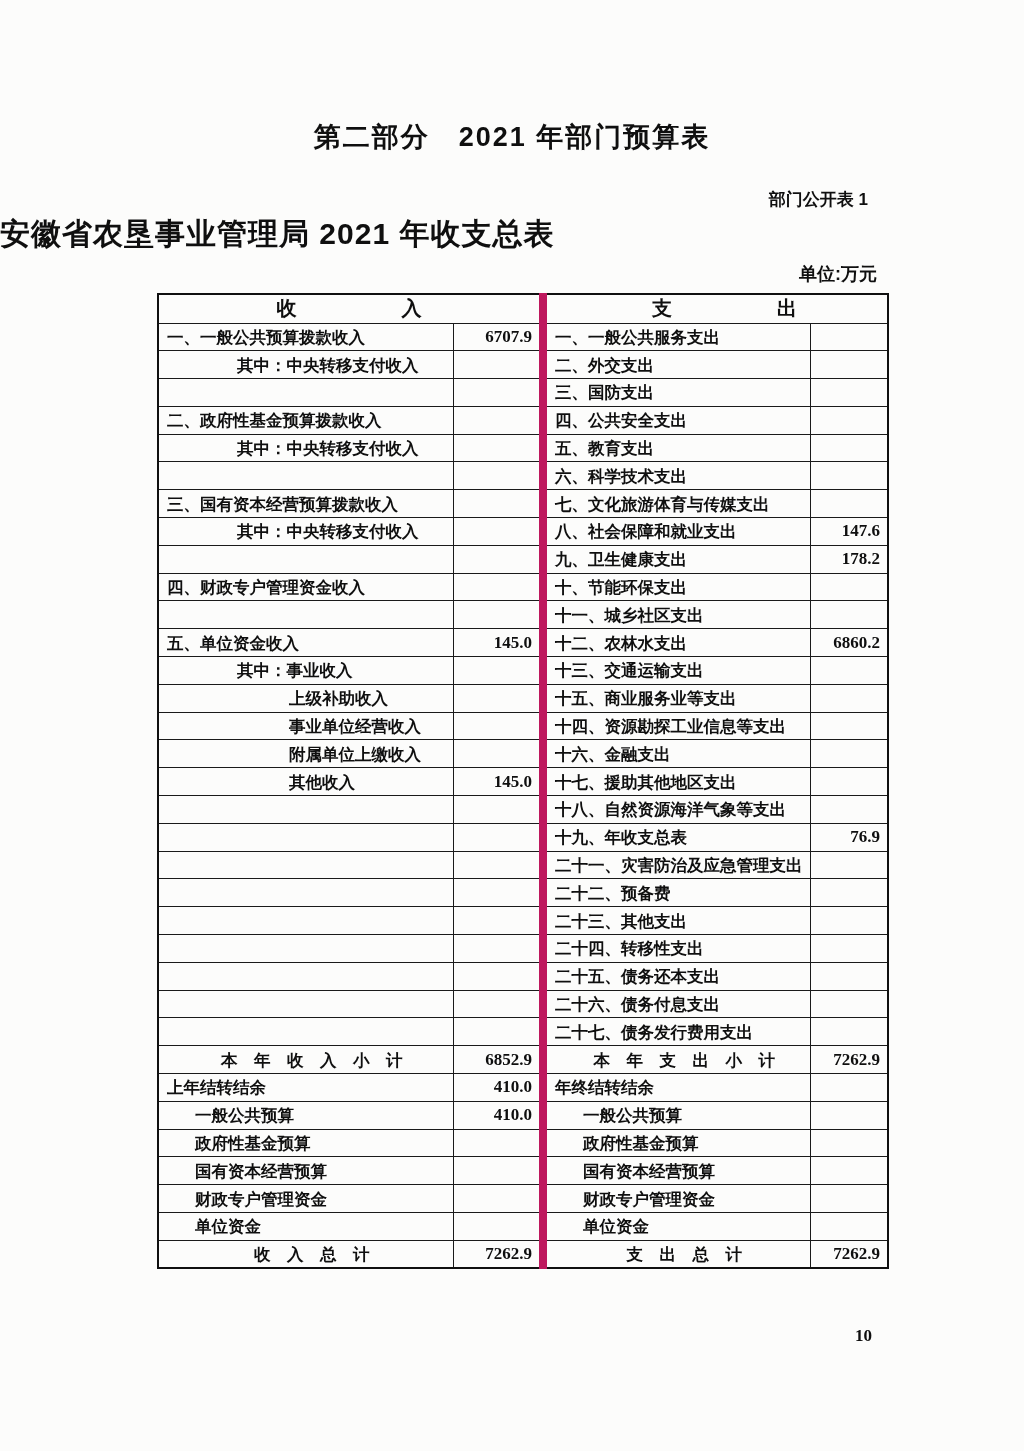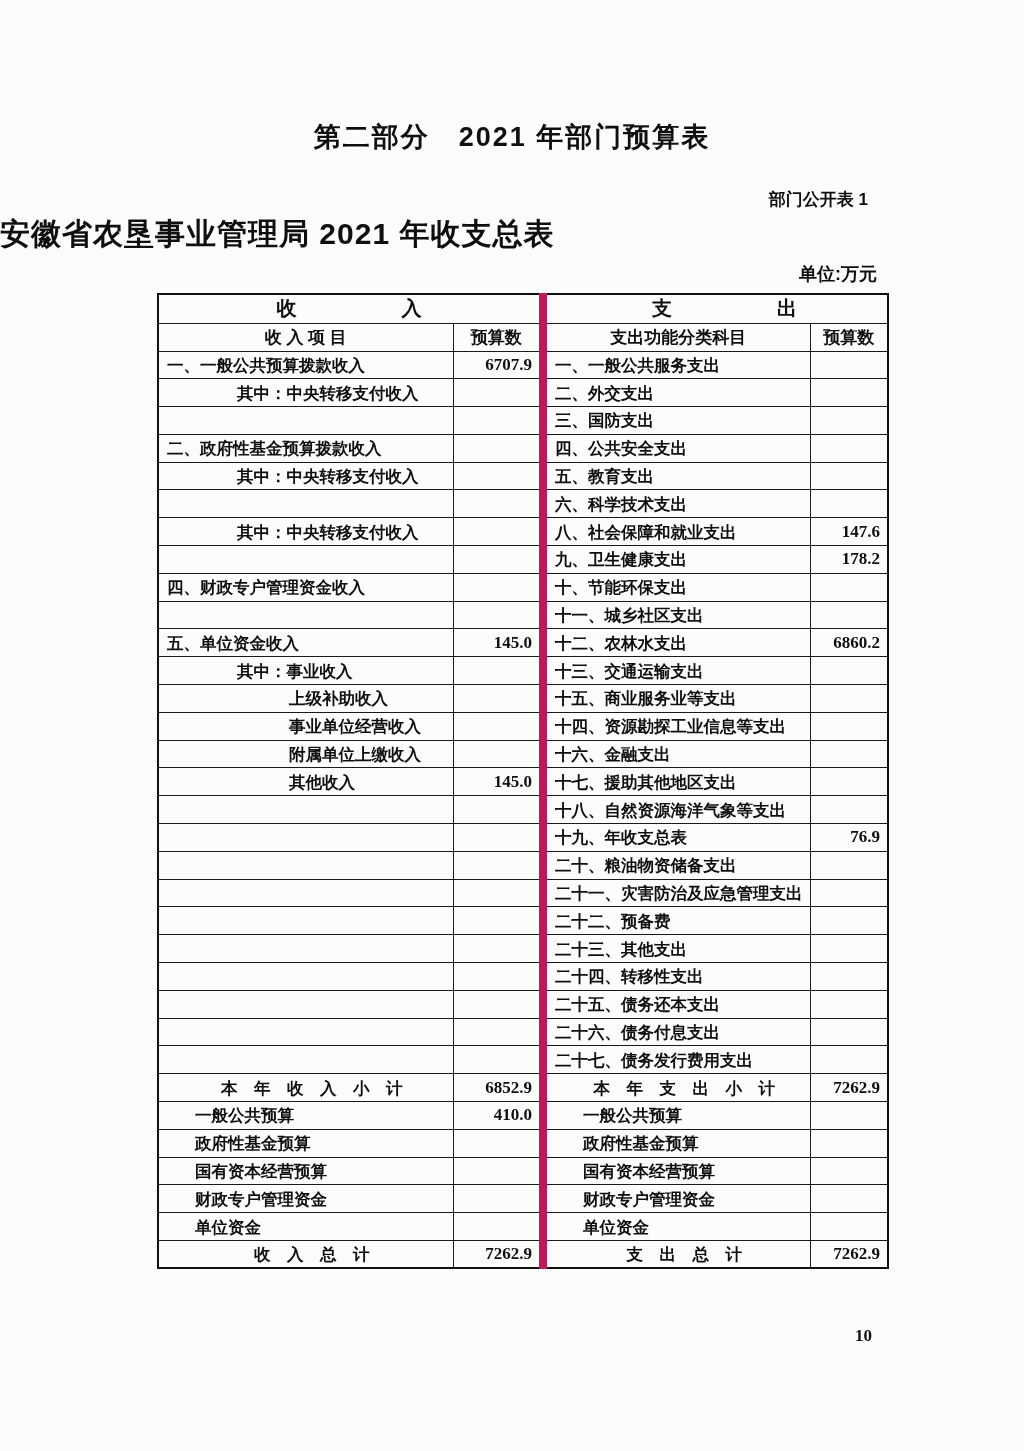--- a/index.html
+++ b/index.html
@@ -85,26 +85,20 @@
       <col style="width:295px">
       <col style="width:90px">
       <col style="width:267px">
       <col style="width:78px">
     </colgroup>
     <thead>
       <tr class="group-row">
         <th colspan="2" class="group-th">收入</th>
         <th colspan="2" class="group-th g2">支出</th>
       </tr>
-      <tr class="col-row">
-        <th class="col-th">收 入 项 目</th>
-        <th class="col-th">预算数</th>
-        <th class="col-th g2">支出功能分类科目</th>
-        <th class="col-th">预算数</th>
-      </tr>
     </thead>
     <tbody id="rows">
         <tr>
           <td class="item ind0">一、一般公共预算拨款收入</td>
           <td class="val">6707.9</td>
           <td class="item c3 ind0">一、一般公共服务支出</td>
           <td class="val"></td>
         </tr>
         <tr>
           <td class="item ind2">其中：中央转移支付收入</td>
@@ -127,20 +121,26 @@
         <tr>
           <td class="item ind2">其中：中央转移支付收入</td>
           <td class="val"></td>
           <td class="item c3 ind0">五、教育支出</td>
           <td class="val"></td>
         </tr>
         <tr>
           <td class="item ind0"></td>
           <td class="val"></td>
           <td class="item c3 ind0">六、科学技术支出</td>
+          <td class="val"></td>
+        </tr>
+        <tr>
+          <td class="item ind0">三、国有资本经营预算拨款收入</td>
+          <td class="val"></td>
+          <td class="item c3 ind0">七、文化旅游体育与传媒支出</td>
           <td class="val"></td>
         </tr>
         <tr>
           <td class="item ind2">其中：中央转移支付收入</td>
           <td class="val"></td>
           <td class="item c3 ind0">八、社会保障和就业支出</td>
           <td class="val">147.6</td>
         </tr>
         <tr>
           <td class="item ind0"></td>
@@ -204,26 +204,20 @@
         </tr>
         <tr>
           <td class="item ind0"></td>
           <td class="val"></td>
           <td class="item c3 ind0">十九、年收支总表</td>
           <td class="val">76.9</td>
         </tr>
         <tr>
           <td class="item ind0"></td>
           <td class="val"></td>
-          <td class="item c3 ind0">二十、粮油物资储备支出</td>
-          <td class="val"></td>
-        </tr>
-        <tr>
-          <td class="item ind0"></td>
-          <td class="val"></td>
           <td class="item c3 ind0">二十一、灾害防治及应急管理支出</td>
           <td class="val"></td>
         </tr>
         <tr>
           <td class="item ind0"></td>
           <td class="val"></td>
           <td class="item c3 ind0">二十二、预备费</td>
           <td class="val"></td>
         </tr>
         <tr>
@@ -256,20 +250,26 @@
           <td class="item c3 ind0">二十七、债务发行费用支出</td>
           <td class="val"></td>
         </tr>
         <tr>
           <td class="item center">本　年　收　入　小　计</td>
           <td class="val">6852.9</td>
           <td class="item center c3">本　年　支　出　小　计</td>
           <td class="val">7262.9</td>
         </tr>
         <tr>
+          <td class="item ind0">上年结转结余</td>
+          <td class="val">410.0</td>
+          <td class="item c3 ind0">年终结转结余</td>
+          <td class="val"></td>
+        </tr>
+        <tr>
           <td class="item ind1">一般公共预算</td>
           <td class="val">410.0</td>
           <td class="item c3 ind1">一般公共预算</td>
           <td class="val"></td>
         </tr>
         <tr>
           <td class="item ind1">政府性基金预算</td>
           <td class="val"></td>
           <td class="item c3 ind1">政府性基金预算</td>
           <td class="val"></td>

